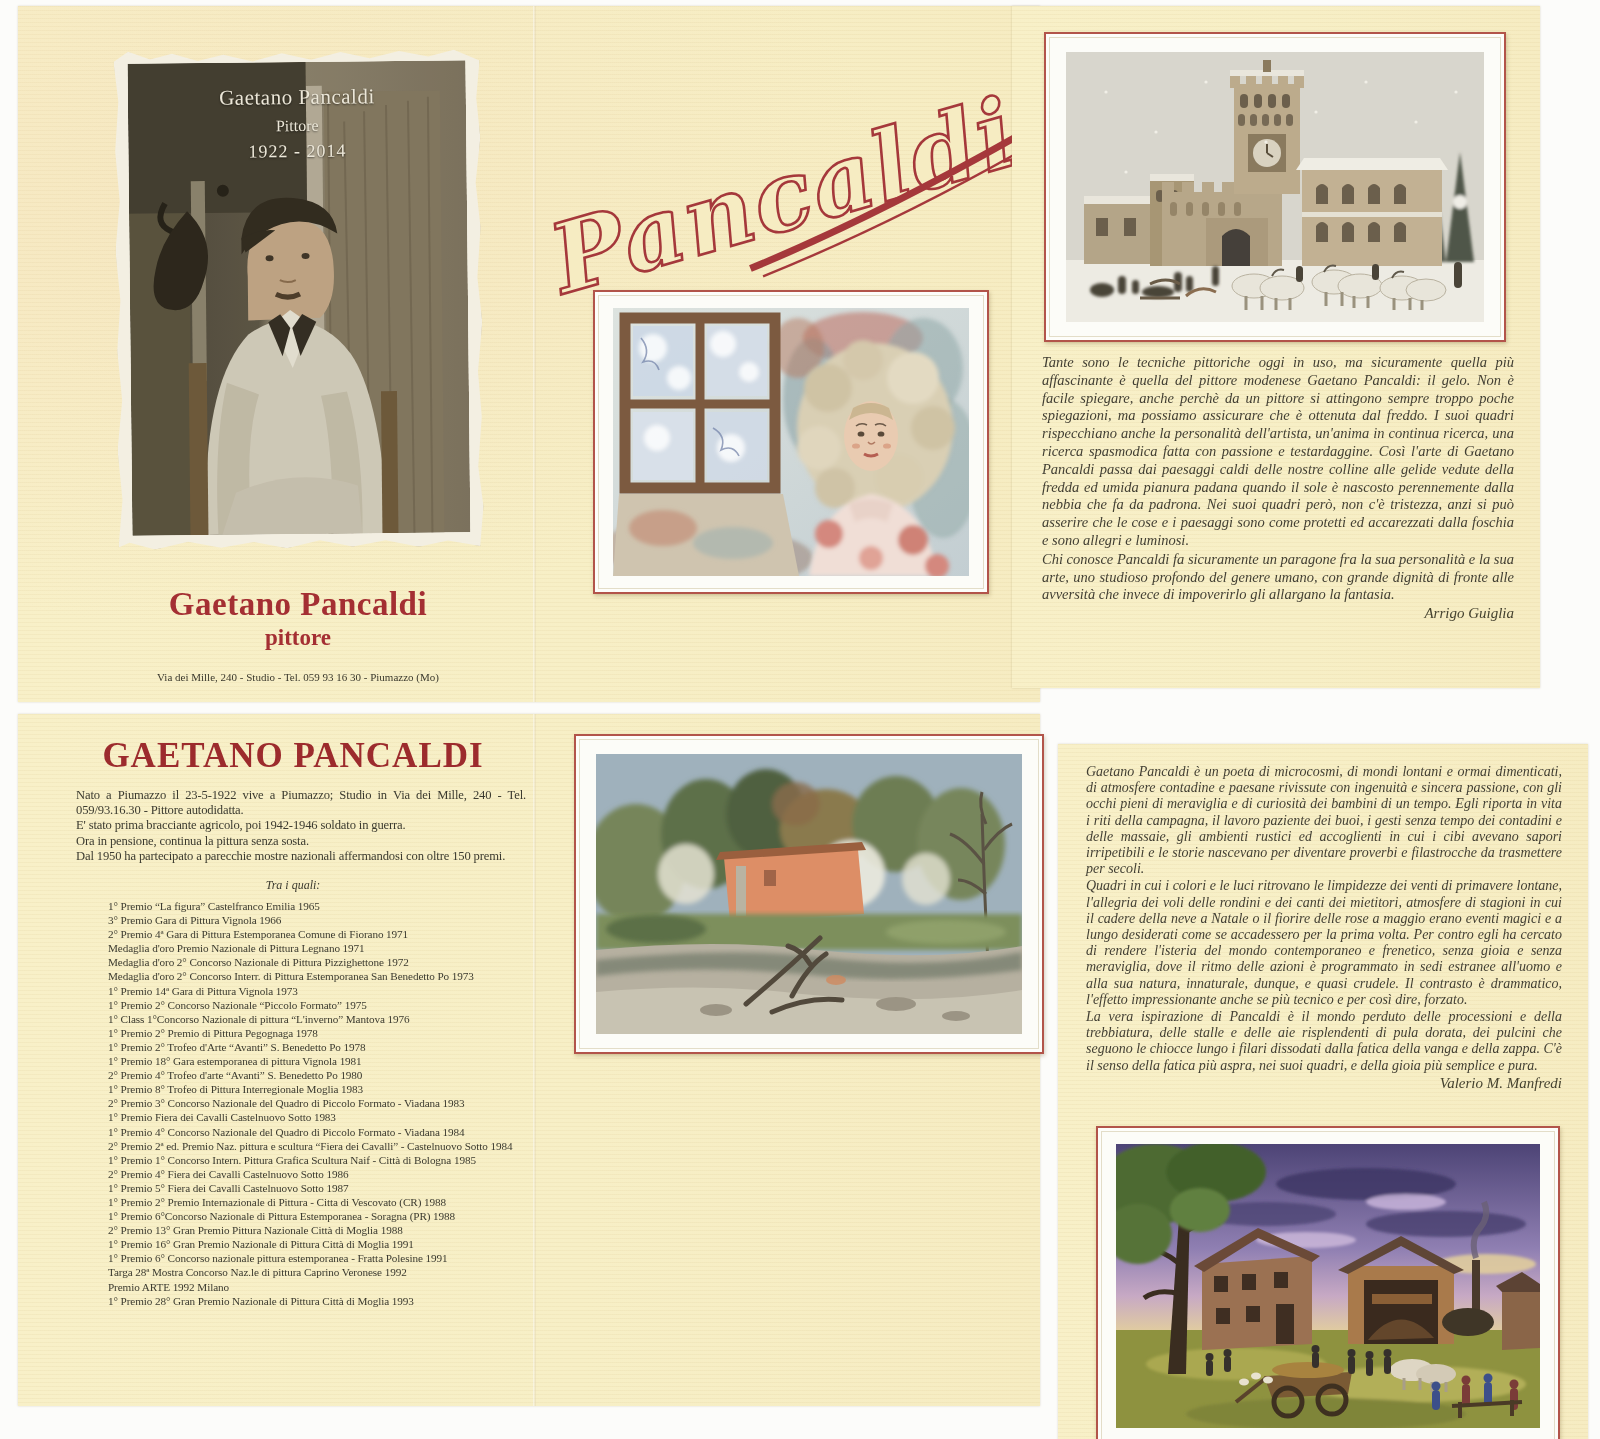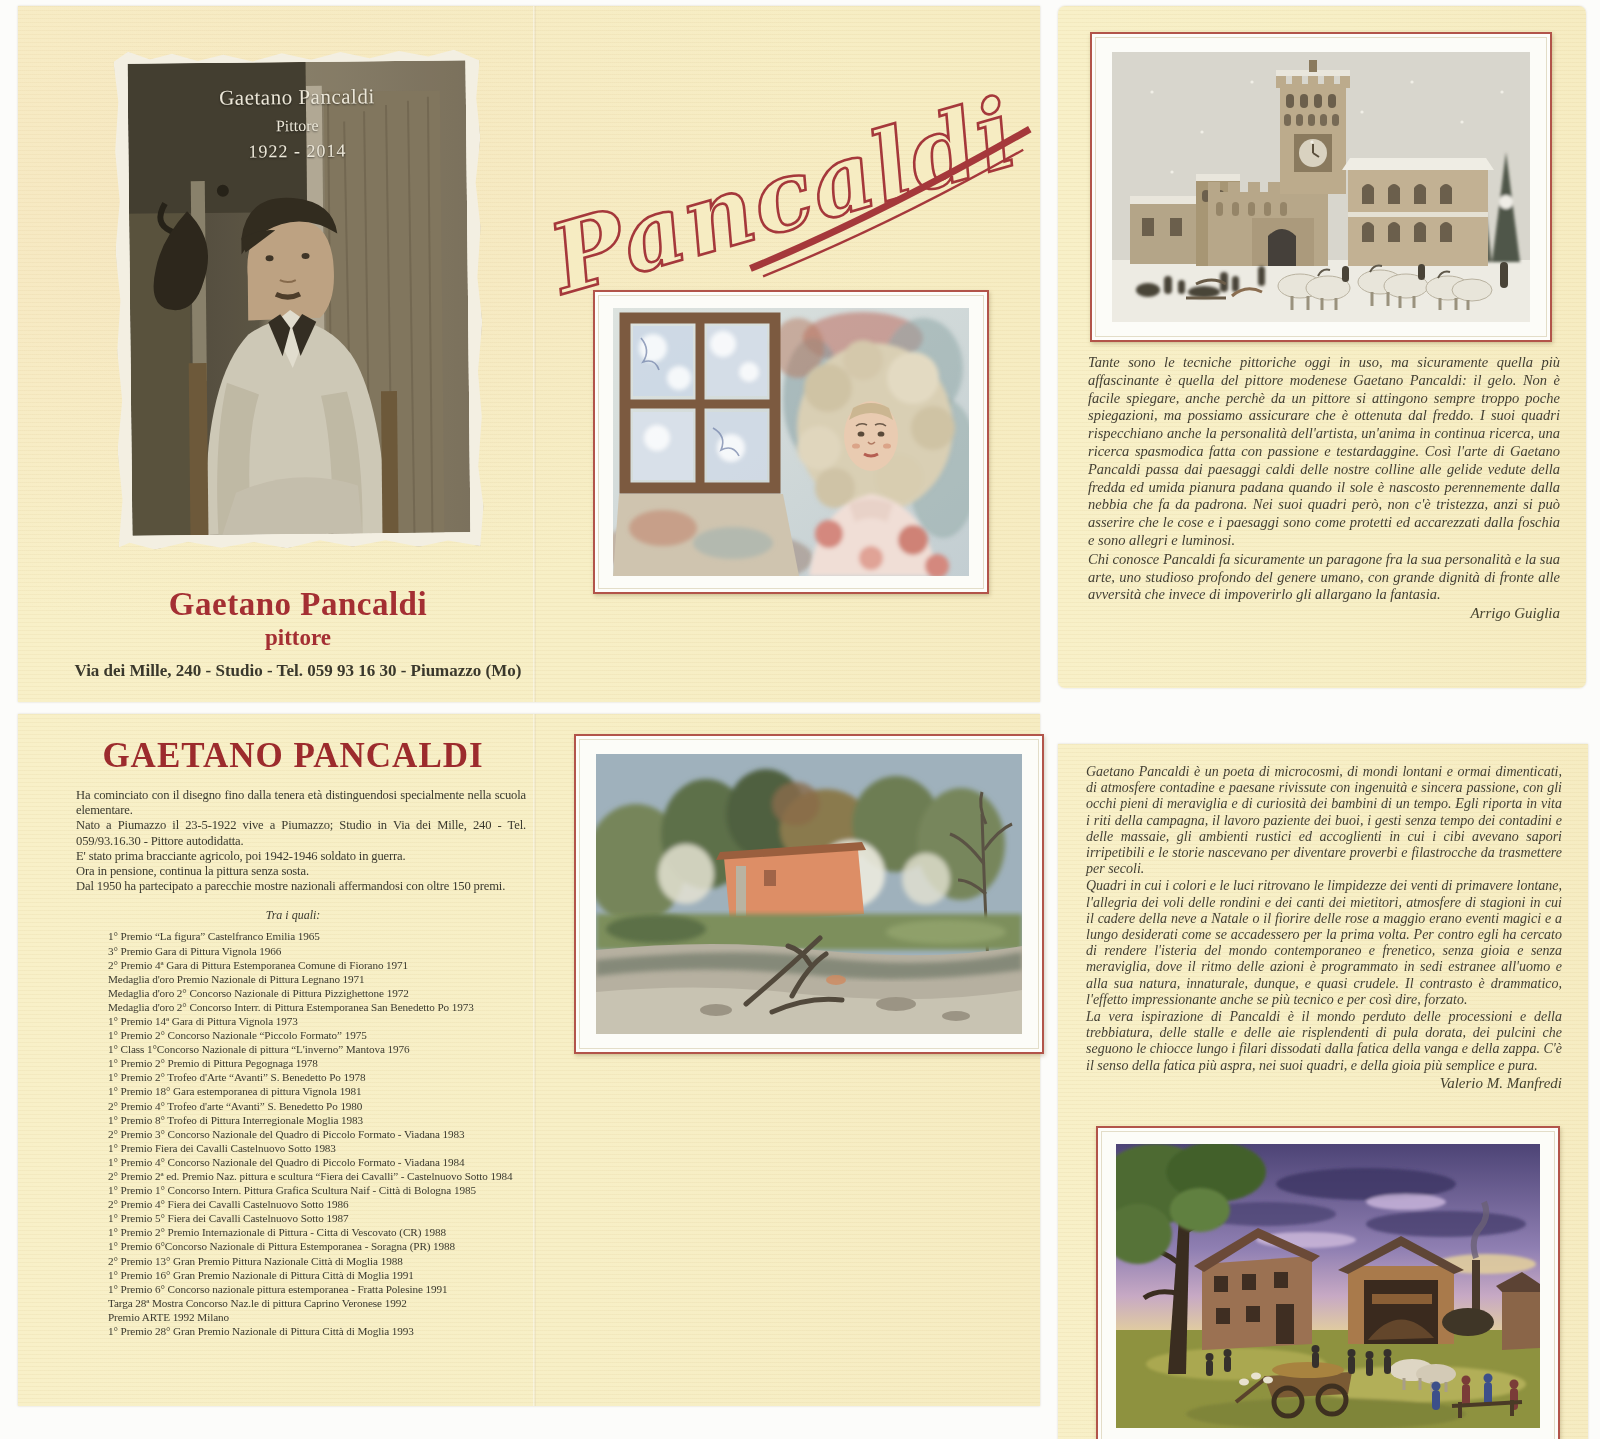--- a/index.html
+++ b/index.html
@@ -20,21 +20,21 @@
     content:"";position:absolute;top:0;bottom:0;left:50.4%;width:3px;
     background:linear-gradient(90deg,rgba(255,255,255,0.55),rgba(150,120,70,0.12));
     pointer-events:none;
   }
   #panel-tl{left:18px;top:6px;width:1022px;height:696px;}
   #panel-tl::before{
     content:"";position:absolute;inset:0;
     background:radial-gradient(ellipse at 18% 30%, rgba(236,190,160,0.18), rgba(0,0,0,0) 60%);
     pointer-events:none;
   }
-  #panel-tr{left:1058px;top:6px;width:528px;height:682px;border-radius:7px;}
+  #panel-tr{left:1012px;top:6px;width:528px;height:682px;}
   #panel-bl{left:18px;top:714px;width:1022px;height:692px;}
   #panel-br{left:1058px;top:744px;width:530px;height:718px;}
 
   
   .photo-wrap{
     position:absolute;left:98px;top:44px;width:366px;height:498px;
     background:#f3efe2;transform:rotate(-0.6deg);
     clip-path:polygon(0% 2%,4% 0%,10% 1.6%,16% .5%,23% 2%,30% .8%,38% 2.2%,46% .6%,54% 2%,62% .5%,70% 1.8%,78% .4%,86% 1.6%,93% .3%,100% 2.5%,99% 10%,100% 18%,98.6% 27%,99.8% 36%,98.8% 46%,100% 55%,98.7% 65%,99.6% 74%,98.5% 84%,99.8% 92%,98.8% 100%,90% 98.8%,82% 100%,73% 98.6%,64% 99.8%,55% 98.5%,46% 100%,37% 98.7%,28% 99.8%,19% 98.5%,10% 100%,3% 98.6%,0% 99.5%,1.2% 90%,0% 80%,1.4% 70%,.2% 60%,1.2% 50%,0% 40%,1.3% 30%,.2% 20%,1.2% 10%);
     box-shadow:2px 3px 6px rgba(90,70,40,0.35);
   }
@@ -63,21 +63,21 @@
   .essay p{margin:0 0 1px 0;}
   #tr-essay{left:30px;top:348px;width:472px;font-size:14.5px;line-height:17.8px;}
   #mid-essay{left:555px;top:350px;width:462px;font-size:14px;line-height:16.7px;}
   #br-essay{left:28px;top:20px;width:476px;font-size:14px;line-height:16.2px;}
   .sig-line{text-align:right;font-style:italic;font-size:15px;color:#45422f;}
 
   
   .contact{position:absolute;left:10px;top:580px;width:540px;text-align:center;}
   .contact .c-name{font-size:33px;font-weight:bold;color:#a42f33;letter-spacing:.5px;}
   .contact .c-role{font-size:23px;font-weight:bold;color:#a42f33;margin-top:2px;}
-  .contact .c-addr{font-size:17px;color:#3a382c;margin-top:10px;font-weight:bold;}
+  .contact .c-addr{font-size:11px;color:#3a382c;margin-top:20px;}
 
   
   .bl-left{position:absolute;left:14px;top:14px;width:522px;}
   .bl-heading{text-align:center;font-size:35px;font-weight:bold;color:#9c2b2d;letter-spacing:1px;margin:8px 0 12px 0;}
   .bio{margin:0 28px 0 44px;font-size:12.6px;line-height:15.2px;letter-spacing:-0.15px;text-align:justify;color:#3b3a2f;}
   .bio p{margin:0;}
   .awards-title{text-align:center;font-style:italic;font-size:12px;margin:14px 0 6px 0;color:#3b3a2f;}
   .awards{margin-left:76px;font-size:11.2px;line-height:14.1px;letter-spacing:-0.1px;color:#3b3a2f;}
   .awards div{white-space:nowrap;}
 
@@ -397,21 +397,20 @@
         </div>
       <div class="sig-line">Arrigo Guiglia</div>
     </div>
   </div>
 
   <div class="panel fold" id="panel-bl">
 
     <div class="bl-left">
       <div class="bl-heading">GAETANO PANCALDI</div>
       <div class="bio">
-          <p>Ha cominciato con il disegno fino dalla tenera età distinguendosi specialmente nella scuola elementare.</p>
           <p>Nato a Piumazzo il 23-5-1922 vive a Piumazzo; Studio in Via dei Mille, 240 - Tel. 059/93.16.30 - Pittore autodidatta.</p>
           <p>E' stato prima bracciante agricolo, poi 1942-1946 soldato in guerra.</p>
           <p>Ora in pensione, continua la pittura senza sosta.</p>
           <p>Dal 1950 ha partecipato a parecchie mostre nazionali affermandosi con oltre 150 premi.</p>
         </div>
       <div class="awards-title">Tra i quali:</div>
       <div class="awards">
           <div>1° Premio “La figura” Castelfranco Emilia 1965</div>
           <div>3° Premio Gara di Pittura Vignola 1966</div>
           <div>2° Premio 4ª Gara di Pittura Estemporanea Comune di Fiorano 1971</div>

